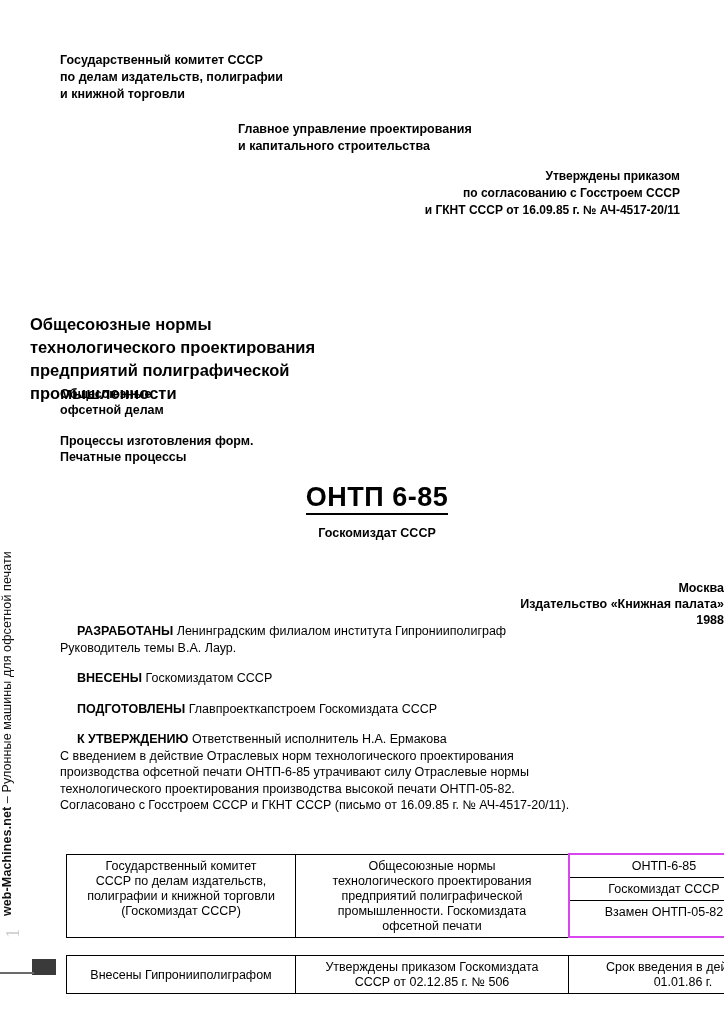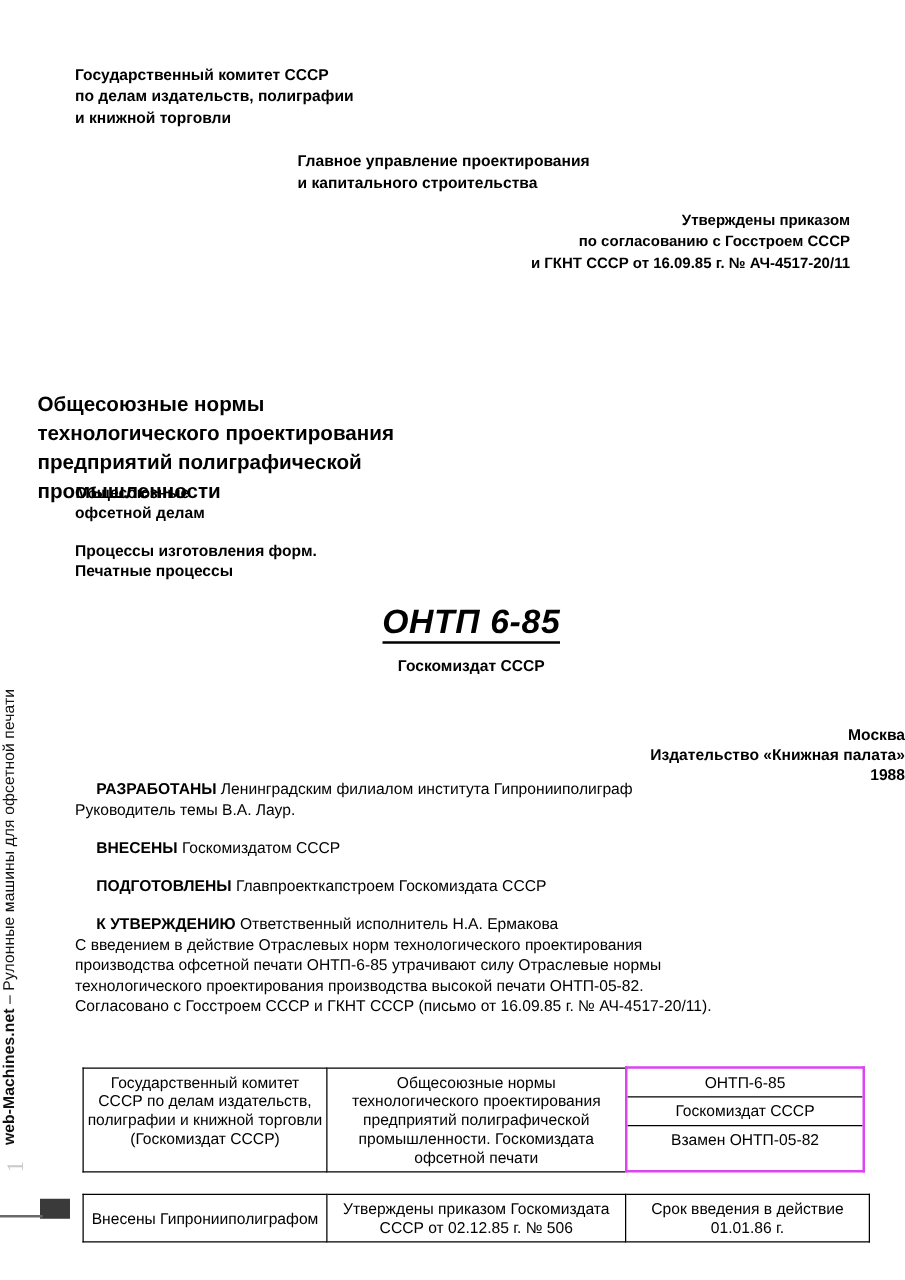--- a/index.html
+++ b/index.html
@@ -118,21 +118,20 @@
   }
   .doc-code {
     left: 0;
     right: 0;
     top: 482px;
     text-align: center;
     padding-left: 30px;
     font-size: 27px;
     font-weight: bold;
     letter-spacing: 0.5px;
-    font-style: italic;
   }
   .doc-code span {
     border-bottom: 2px solid #000;
     padding-bottom: 1px;
   }
   .publisher {
     left: 0;
     right: 0;
     top: 526px;
     text-align: center;
@@ -167,21 +166,21 @@
     position: absolute;
     border-collapse: collapse;
     font-size: 12.5px;
     line-height: 15px;
     table-layout: fixed;
   }
   table.doc-table td {
     border: 1px solid #000;
     text-align: center;
     vertical-align: top;
-    padding: 4px 3px 3px;
+    padding: 4px 20px 3px;
   }
   table.doc-table td.mid { vertical-align: middle; }
 
   #table-main {
     left: 66px;
     top: 853px;
     width: 608px;
   }
   #table-main td.c1 { width: 188px; }
   #table-main td.c2 { width: 232px; }

